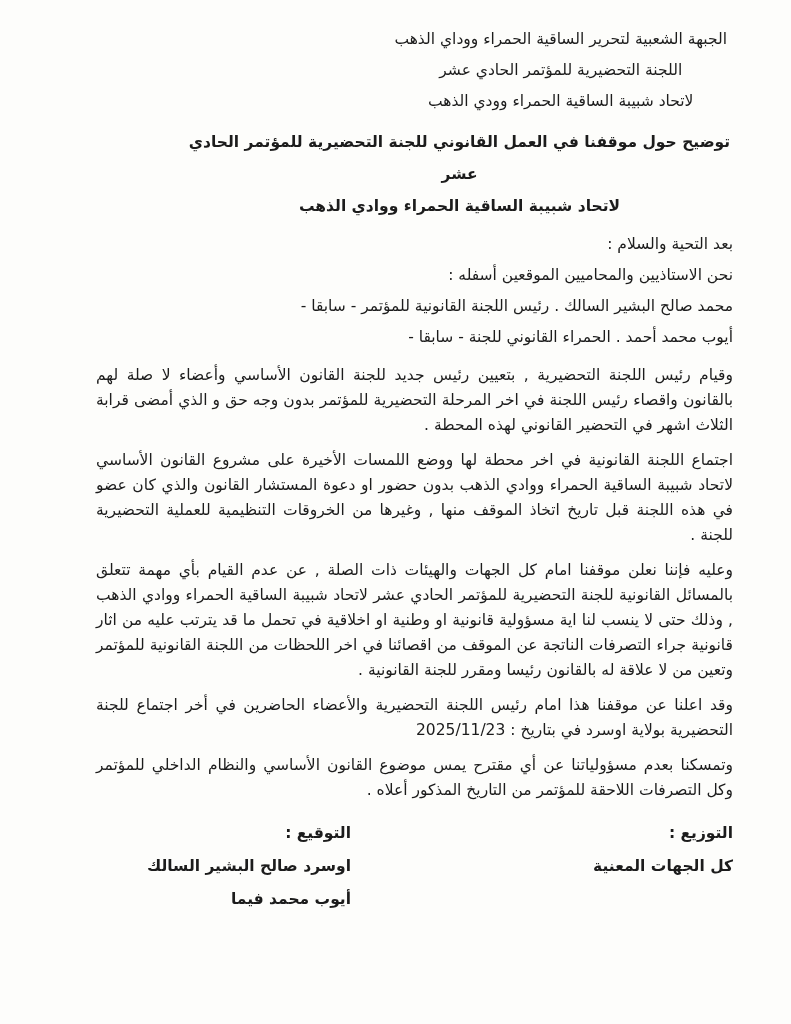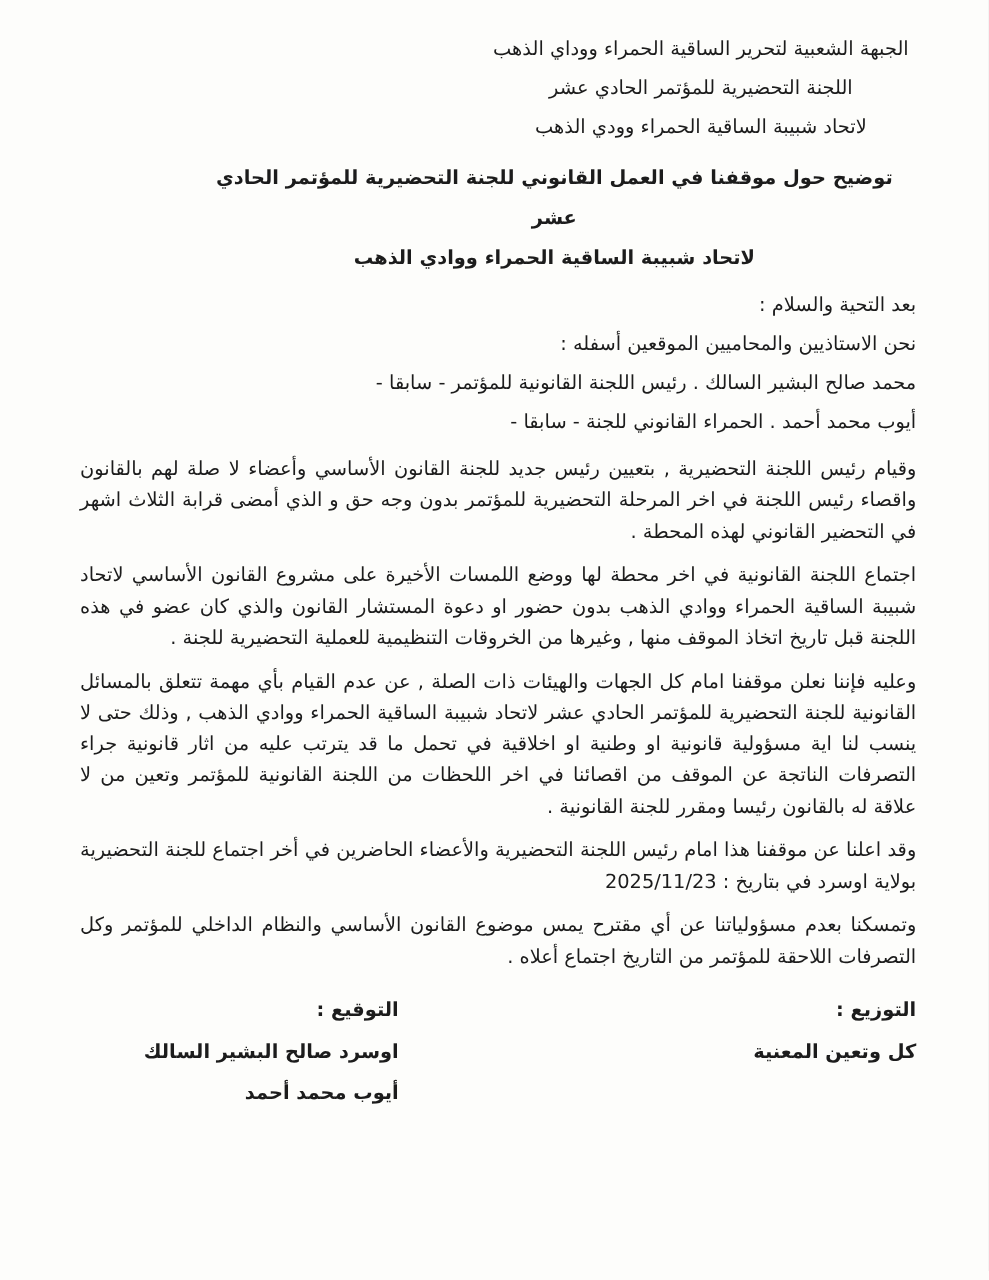--- a/index.html
+++ b/index.html
@@ -6,21 +6,21 @@
     margin: 0;
     padding: 0;
     background: #e8e8e6;
   }
   .page {
     position: relative;
     width: 791px;
     height: 1024px;
     margin: 0 auto;
     box-sizing: border-box;
-    padding: 24px 58px 0 64px;
+    padding: 24px 58px 0 96px;
     background: #fdfdfb;
     overflow: hidden;
     direction: rtl;
     color: #1c1c1c;
     font-family: "DejaVu Sans", sans-serif;
     font-size: 15.5px;
   }
   
   .letterhead {
     width: fit-content;
@@ -89,28 +89,28 @@
     <p>نحن الاستاذيين والمحاميين الموقعين أسفله :</p>
     <p>محمد صالح البشير السالك . رئيس اللجنة القانونية للمؤتمر - سابقا -</p>
     <p>أيوب محمد أحمد . الحمراء القانوني للجنة - سابقا -</p>
   </div>
 
   <div class="body-text">
     <p class="para">وقيام رئيس اللجنة التحضيرية , بتعيين رئيس جديد للجنة القانون الأساسي وأعضاء لا صلة لهم بالقانون واقصاء رئيس اللجنة في اخر المرحلة التحضيرية للمؤتمر بدون وجه حق و الذي أمضى قرابة الثلاث اشهر في التحضير القانوني لهذه المحطة .</p>
     <p class="para">اجتماع اللجنة القانونية في اخر محطة لها ووضع اللمسات الأخيرة على مشروع القانون الأساسي لاتحاد شبيبة الساقية الحمراء ووادي الذهب بدون حضور او دعوة المستشار القانون والذي كان عضو في هذه اللجنة قبل تاريخ اتخاذ الموقف منها , وغيرها من الخروقات التنظيمية للعملية التحضيرية للجنة .</p>
     <p class="para">وعليه فإننا نعلن موقفنا امام كل الجهات والهيئات ذات الصلة , عن عدم القيام بأي مهمة تتعلق بالمسائل القانونية للجنة التحضيرية للمؤتمر الحادي عشر لاتحاد شبيبة الساقية الحمراء ووادي الذهب , وذلك حتى لا ينسب لنا اية مسؤولية قانونية او وطنية او اخلاقية في تحمل ما قد يترتب عليه من اثار قانونية جراء التصرفات الناتجة عن الموقف من اقصائنا في اخر اللحظات من اللجنة القانونية للمؤتمر وتعين من لا علاقة له بالقانون رئيسا ومقرر للجنة القانونية .</p>
     <p class="para">وقد اعلنا عن موقفنا هذا امام رئيس اللجنة التحضيرية والأعضاء الحاضرين في أخر اجتماع للجنة التحضيرية بولاية اوسرد في بتاريخ : 2025/11/23</p>
-    <p class="para">وتمسكنا بعدم مسؤولياتنا عن أي مقترح يمس موضوع القانون الأساسي والنظام الداخلي للمؤتمر وكل التصرفات اللاحقة للمؤتمر من التاريخ اجتماع أعلاه .</p>
+    <p class="para">وتمسكنا بعدم مسؤولياتنا عن أي مقترح يمس موضوع القانون الأساسي والنظام الداخلي للمؤتمر وكل التصرفات اللاحقة للمؤتمر من التاريخ المذكور أعلاه .</p>
   </div>
 
   <footer class="footer">
     <div class="col dist-col">
       <div>التوزيع :</div>
-      <div>كل وتعين المعنية</div>
+      <div>كل الجهات المعنية</div>
     </div>
     <div class="col sig-col">
       <div>التوقيع :</div>
       <div>اوسرد صالح البشير السالك</div>
-      <div>أيوب محمد أحمد</div>
+      <div>أيوب محمد فيما</div>
     </div>
   </footer>
 
 </div>
 
 </body></html>

